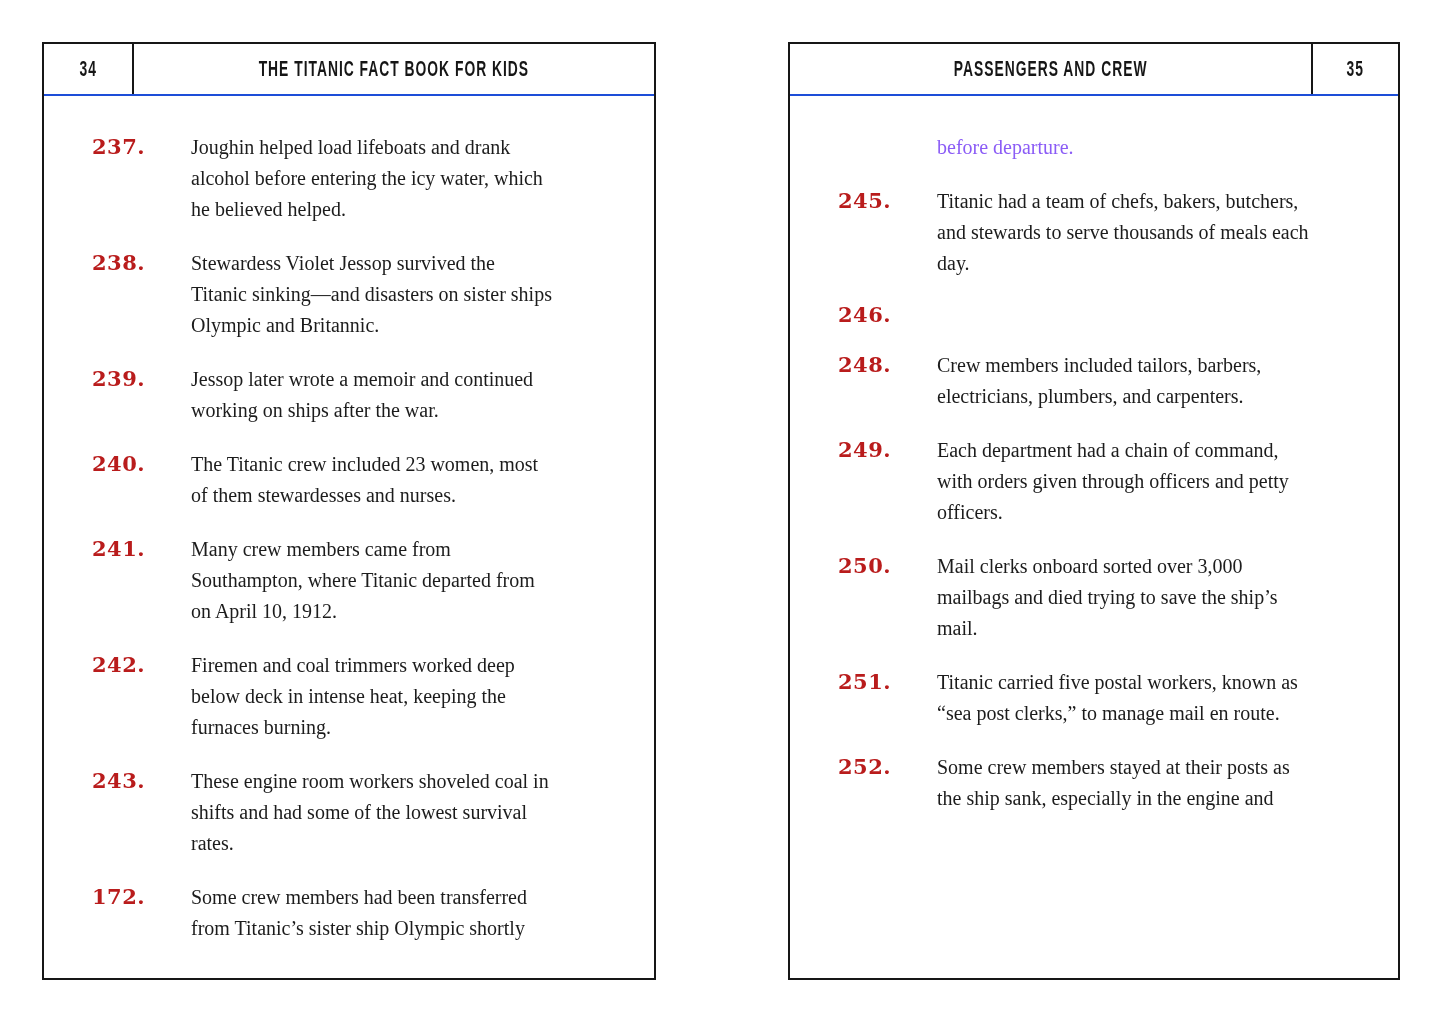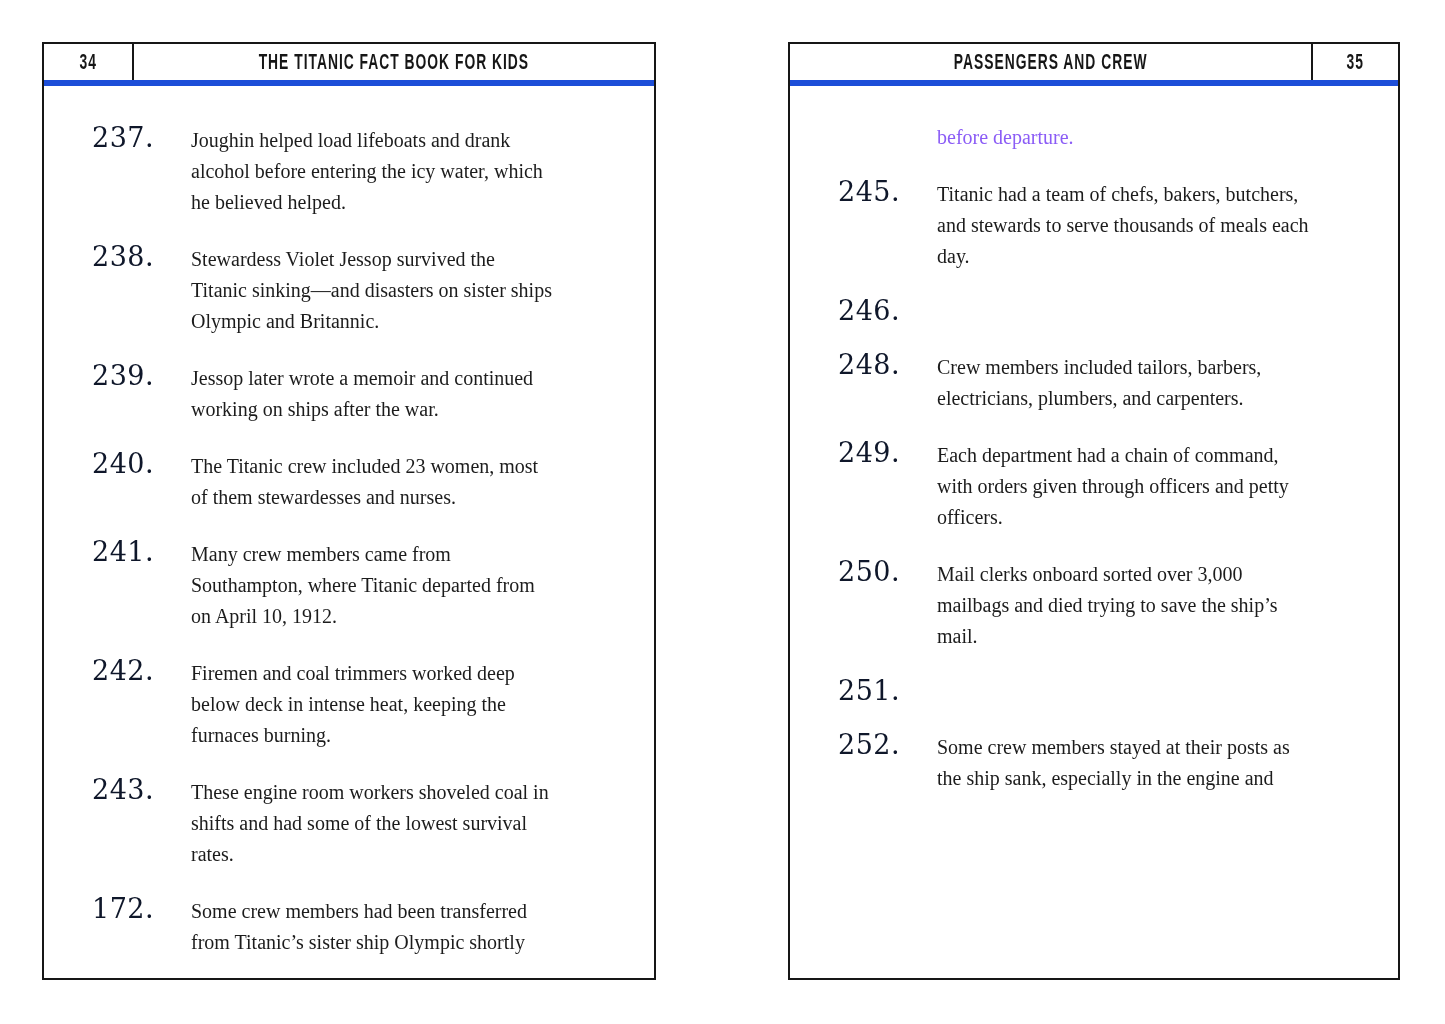--- a/index.html
+++ b/index.html
@@ -18,23 +18,23 @@
     height: 938px;
     background: #ffffff;
     border: 2px solid #161616;
     box-sizing: border-box;
   }
   .page-left  { left: 42px;  width: 614px; }
   .page-right { left: 788px; width: 612px; }
 
   .page-header {
     display: flex;
-    height: 42px;
+    height: 52px;
     box-sizing: border-box;
-    border-bottom: 6px solid #1d4ed8;
+    border-bottom: 2px solid #1d4ed8;
     align-items: stretch;
   }
   .num-cell {
     display: flex;
     align-items: center;
     justify-content: center;
     flex: 0 0 auto;
   }
   .page-left  .num-cell { width: 88px; border-right: 2px solid #161616; }
   .page-right .num-cell { width: 85px; border-left: 2px solid #161616; }
@@ -59,24 +59,24 @@
   .page-body { padding: 36px 40px 0 48px; }
 
   .fact {
     display: flex;
     align-items: baseline;
     margin-bottom: 23px;
   }
   .fact-number {
     flex: 0 0 99px;
     font-family: "DejaVu Serif", serif;
-    font-weight: 400;
-    font-size: 27px;
+    font-weight: 700;
+    font-size: 21px;
     letter-spacing: 0.5px;
-    color: #0f172a;
+    color: #b91c1c;
   }
   .fact-text {
     flex: 1 1 auto;
     font-size: 20px;
     line-height: 31px;
     white-space: pre-line;
     color: #1c1c1c;
   }
   .continuation {
     margin-left: 99px;
@@ -180,20 +180,22 @@
 officers.</div>
     </div>
     <div class="fact">
       <div class="fact-number">250.</div>
       <div class="fact-text">Mail clerks onboard sorted over 3,000
 mailbags and died trying to save the ship’s
 mail.</div>
     </div>
     <div class="fact">
       <div class="fact-number">251.</div>
+      <div class="fact-text">Titanic carried five postal workers, known as
+“sea post clerks,” to manage mail en route.</div>
     </div>
     <div class="fact">
       <div class="fact-number">252.</div>
       <div class="fact-text">Some crew members stayed at their posts as
 the ship sank, especially in the engine and</div>
     </div>
   </div>
 </div>
 
 </body></html>

